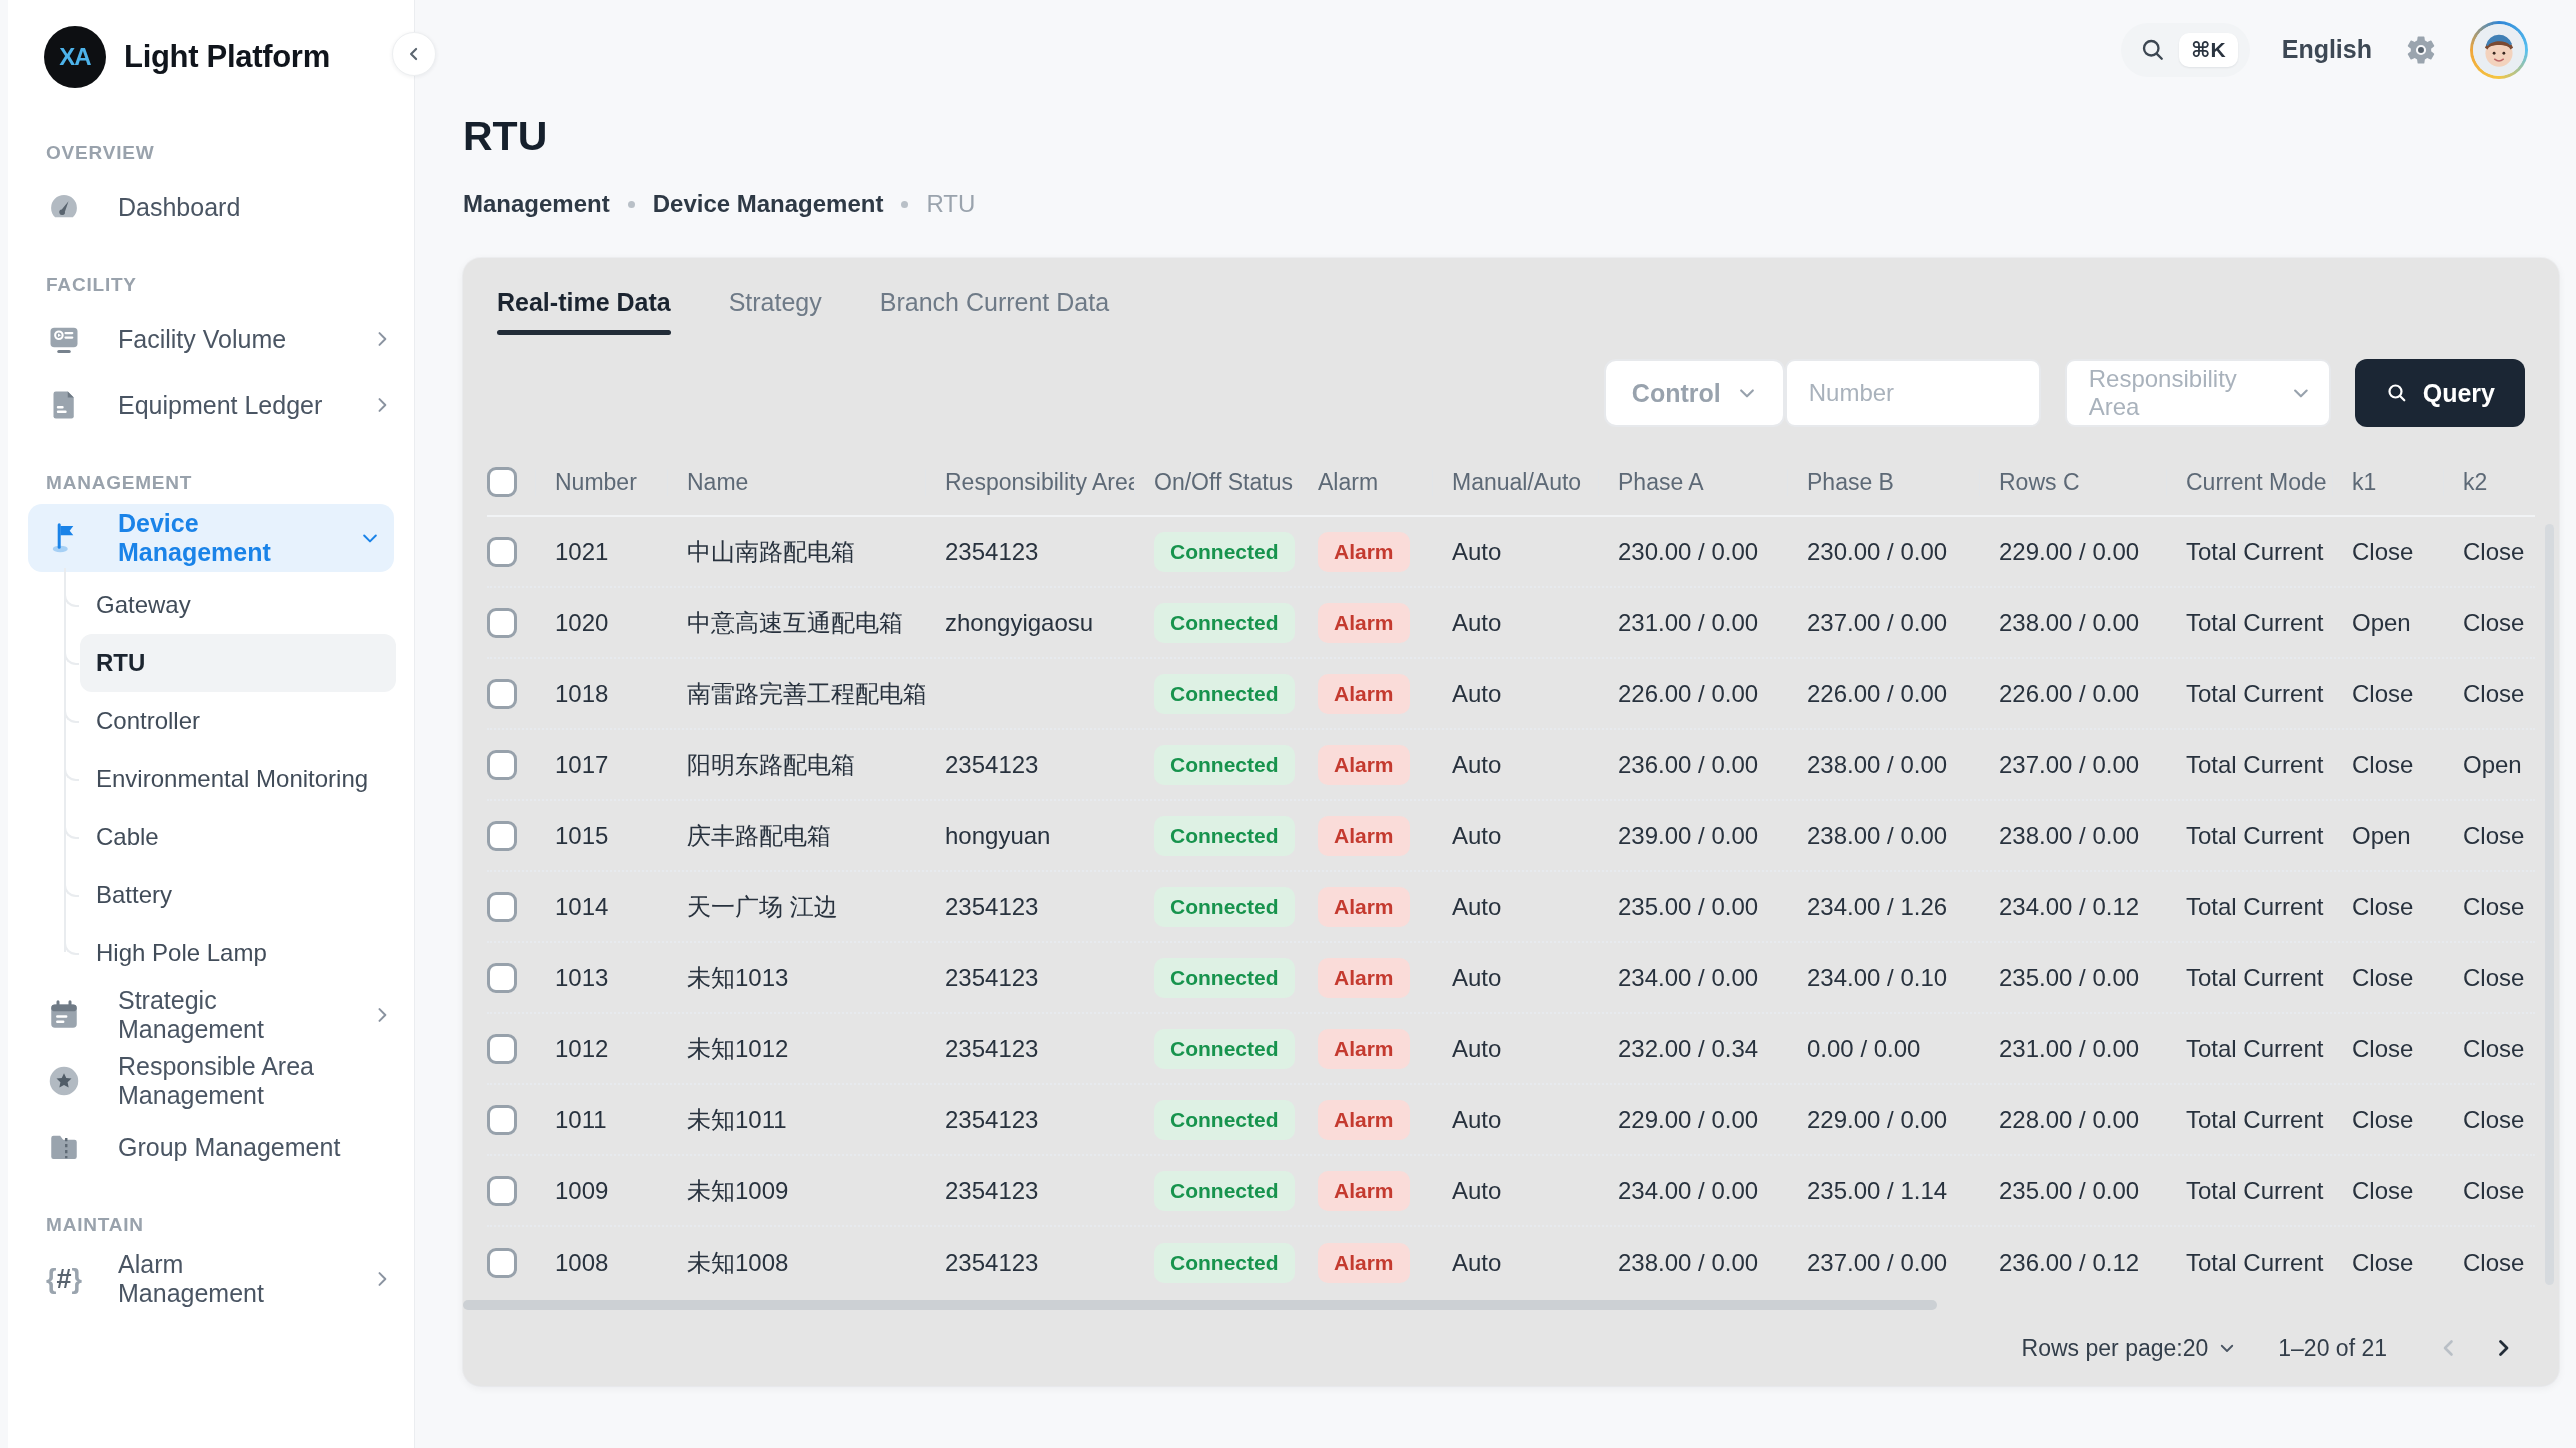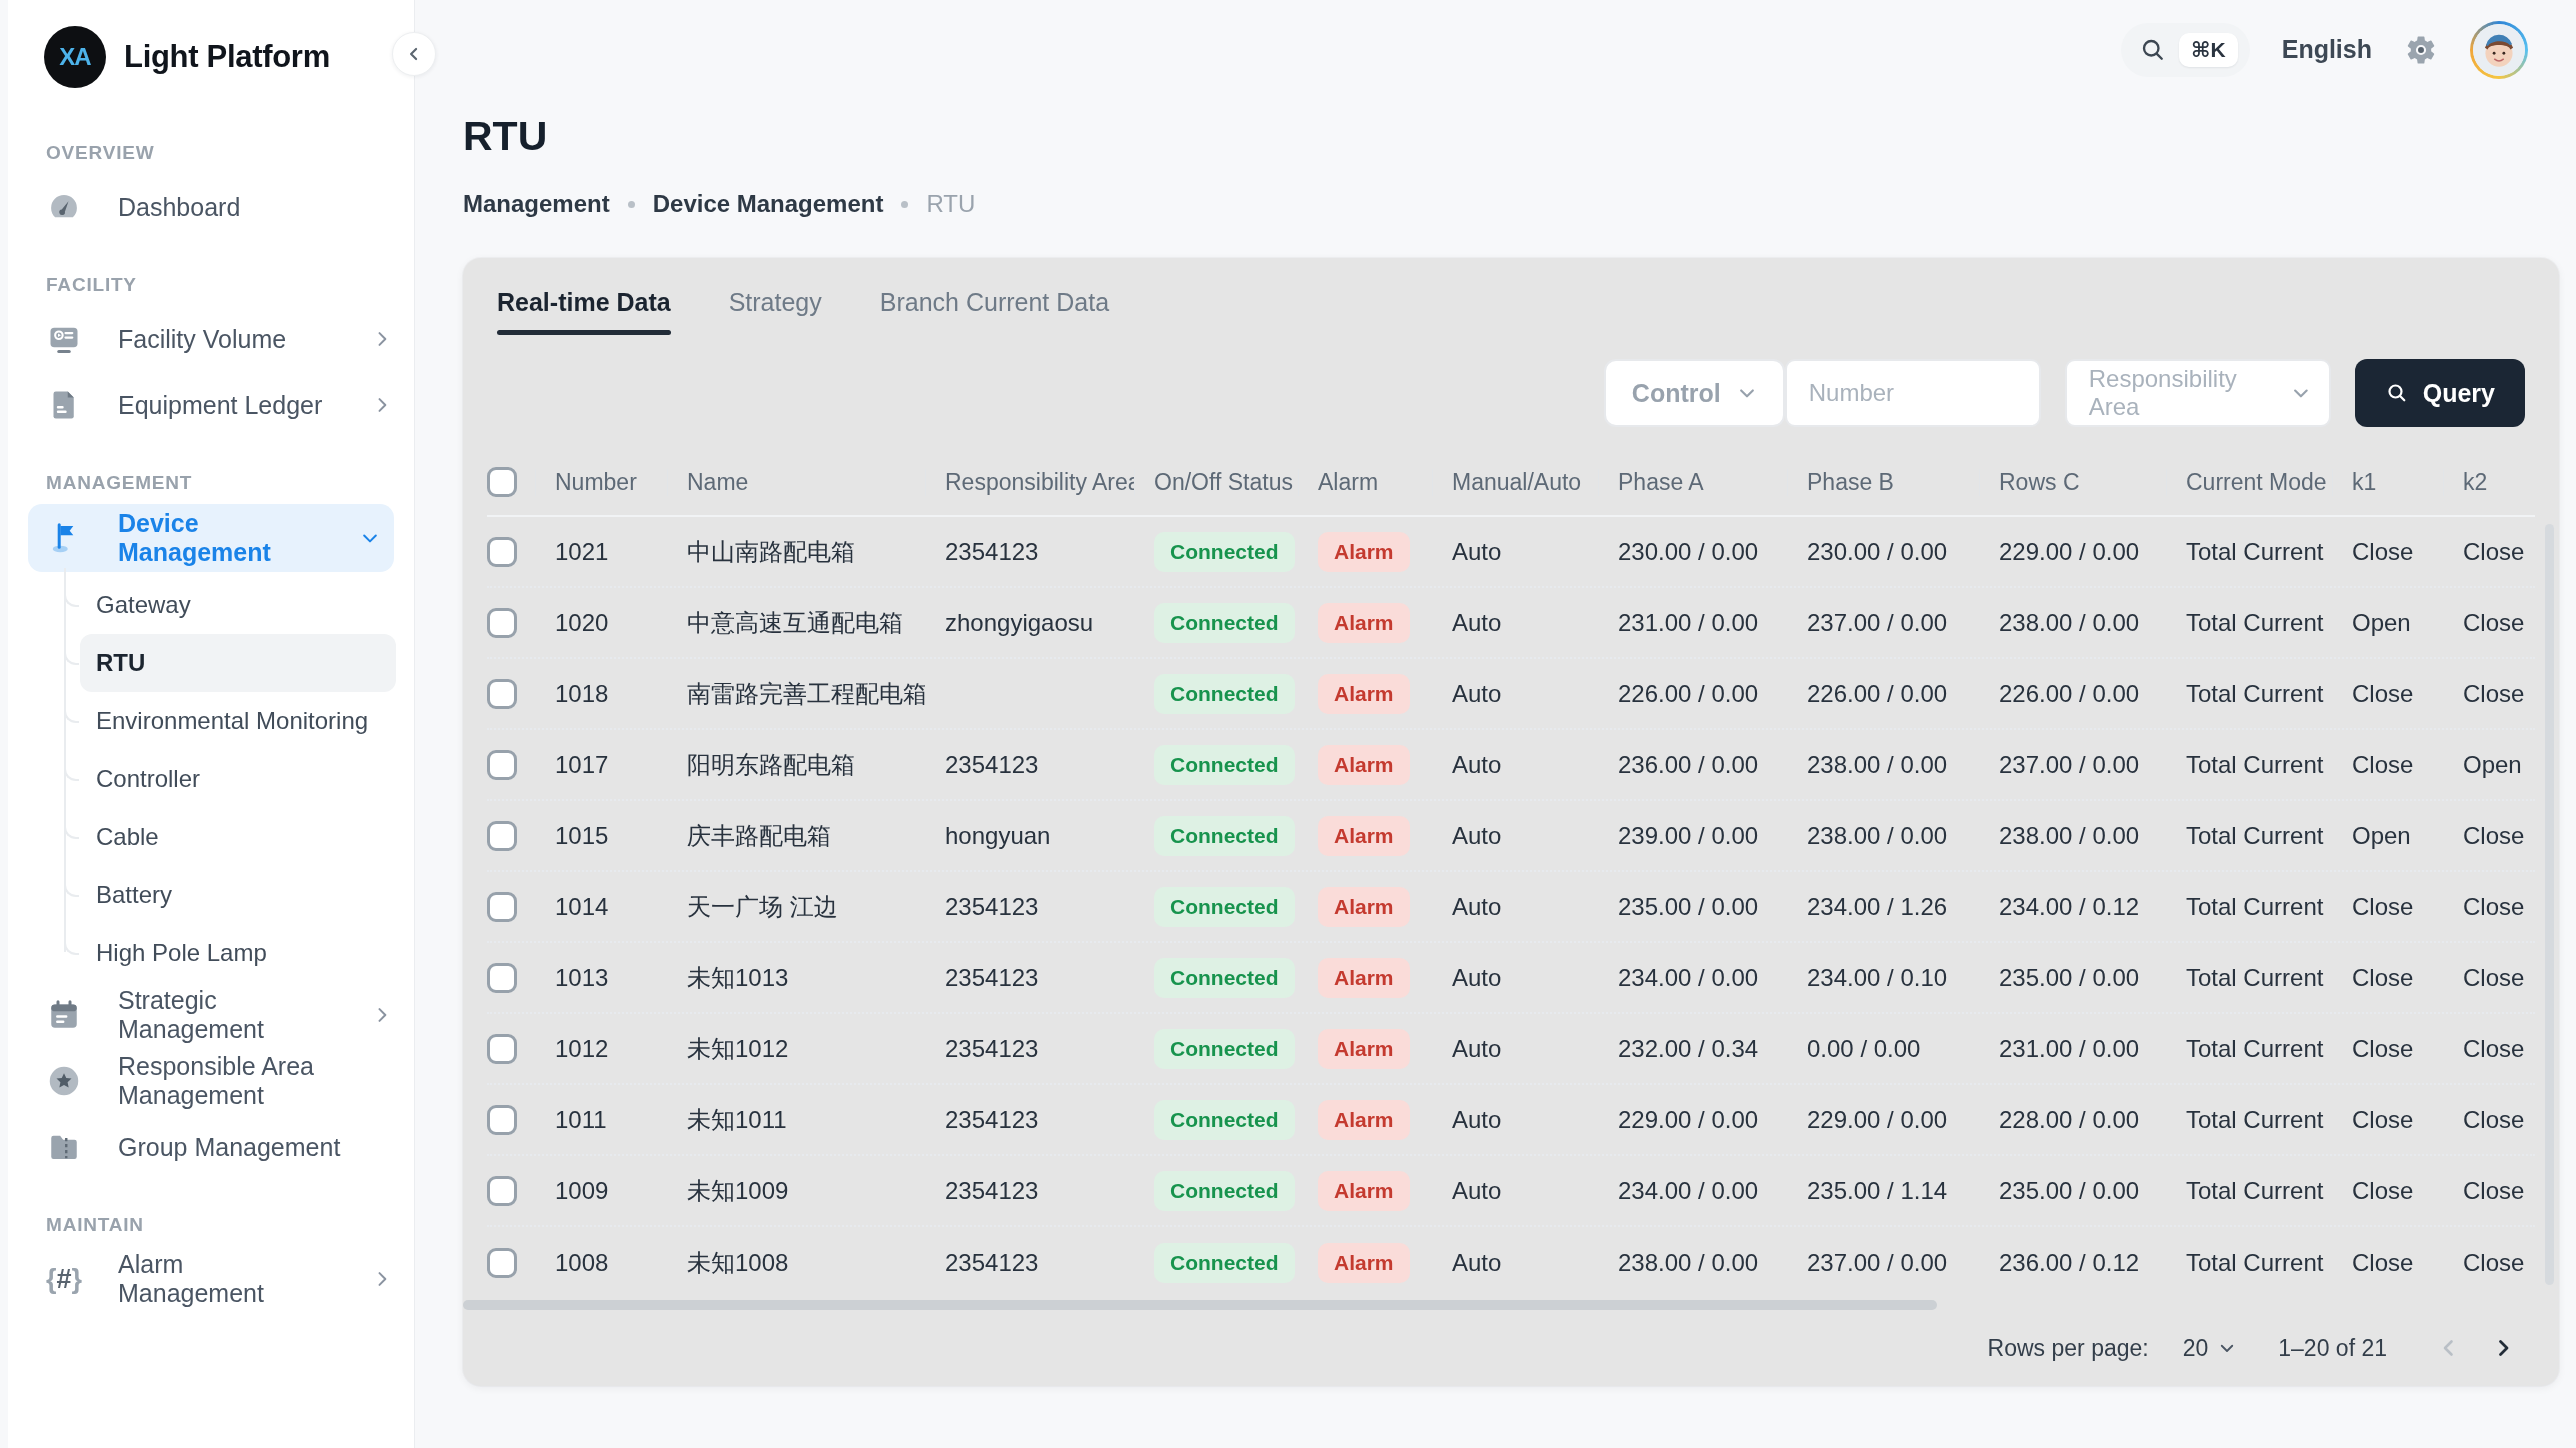--- a/index.html
+++ b/index.html
@@ -143,21 +143,21 @@
   .badge.danger { background:#fadcd9; color:#c43a2f; }
 
   .hscroll { height:10px; width:1474px; background:#ccd0d4; border-radius:5px; margin:2px 0 0 0; flex:0 0 auto; }
   .vscroll { position:absolute; right:5px; top:266px; width:9px; height:761px; background:#d6dade; border-radius:5px; }
 
   
   .pagination {
     margin-top:auto; height:95px; display:flex; align-items:center; justify-content:flex-end;
     gap:42px; padding-right:36px; font-size:23px; color:#333e4a;
   }
-  .rpp { display:flex; align-items:flex-end; gap:34px; }
+  .rpp { display:flex; align-items:flex-end; }
   .rpp-value { display:flex; align-items:center; gap:10px; cursor:pointer; font-weight:500; }
   .page-arrow { display:flex; align-items:center; justify-content:center; width:40px; height:40px; cursor:pointer; }
   .arrows { display:flex; align-items:center; gap:14px; }
 </style>
 </head>
 <body>
 
 <aside class="sidebar">
   <div class="logo-row">
     <div class="logo-circle">
@@ -219,22 +219,22 @@
         </svg>
       <span class="lbl">Device Management</span>
       <svg width="20" height="20" viewBox="0 0 24 24">
           <path d="M5 9l7 7 7-7" fill="none" stroke="#1a83e8" stroke-width="2.4" stroke-linecap="round" stroke-linejoin="round"></path>
         </svg>
     </div>
 
     <ul class="sub-list">
       <li class="sub-item">Gateway</li>
       <li class="sub-item selected">RTU</li>
+      <li class="sub-item">Controller</li>
       <li class="sub-item">Environmental Monitoring</li>
-      <li class="sub-item">Controller</li>
       <li class="sub-item">Cable</li>
       <li class="sub-item">Battery</li>
       <li class="sub-item">High Pole Lamp</li>
     </ul>
 
     <div class="nav-item">
       <svg class="icon-36" viewBox="0 0 24 24">
           <rect x="3.5" y="5" width="17" height="15.5" rx="2.5" fill="#9aa4ae"></rect>
           <rect x="3.5" y="5" width="17" height="4.5" rx="2.5" fill="#6f7a85"></rect>
           <path d="M8 3.2v3M16 3.2v3" stroke="#6f7a85" stroke-width="2" stroke-linecap="round"></path>

